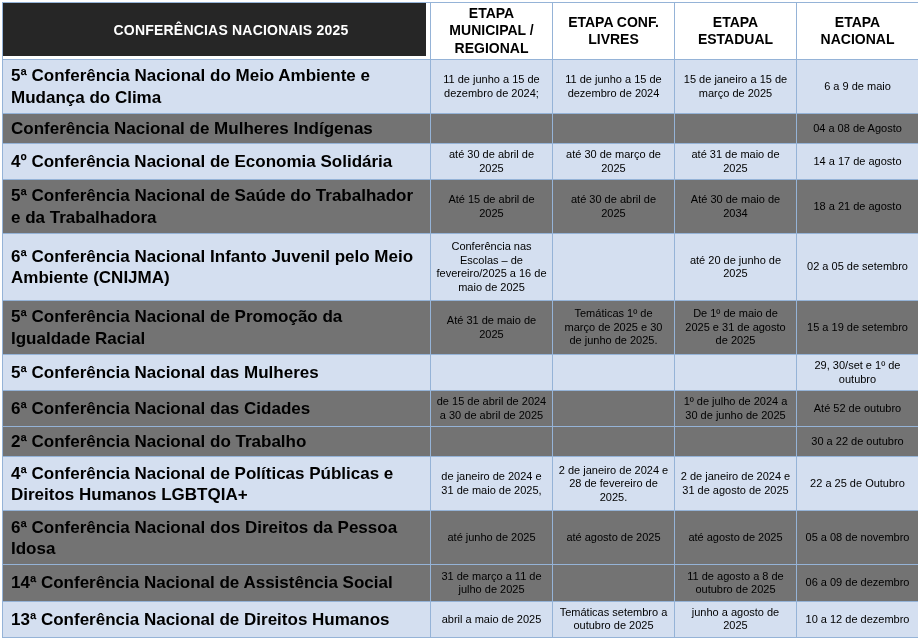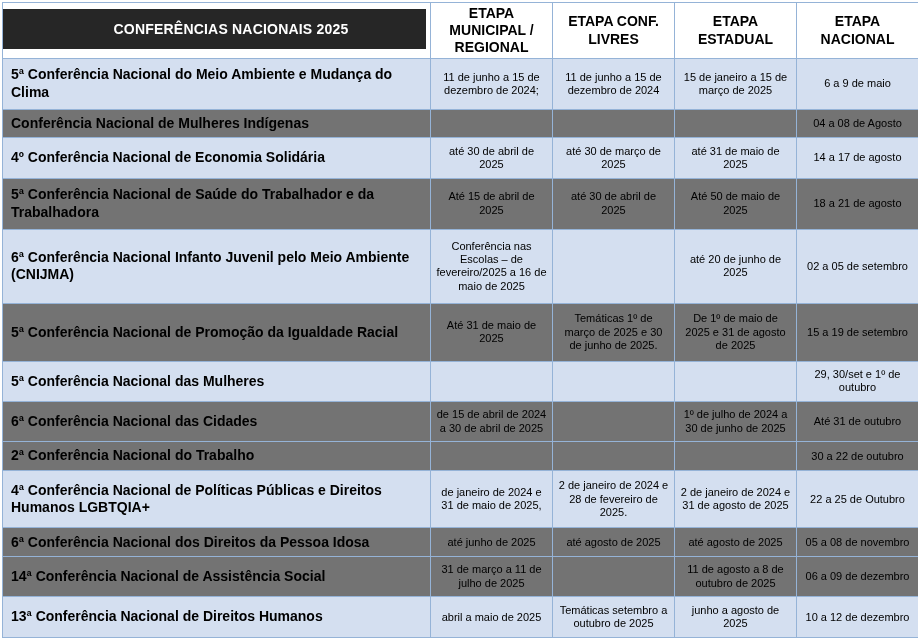--- a/index.html
+++ b/index.html
@@ -36,21 +36,21 @@
   th.title-cell {
     background: #ffffff;
     padding: 0;
     height: 56px;
     border-right: 1px solid #95b3d7;
   }
   .black-box {
     background: #262626;
     color: #ffffff;
     margin: 0 4px 3px 0;
-    height: 40px;
+    height: 53px;
     display: flex;
     align-items: center;
     justify-content: center;
     font-size: 14px;
     font-weight: bold;
     letter-spacing: .2px;
     padding-left: 33px;
   }
   th.etapa-head {
     background: #ffffff;
@@ -58,21 +58,21 @@
     font-weight: bold;
     text-align: center;
     line-height: 1.22;
     padding: 1px 6px;
   }
 
   
   .conf-table td.name-cell {
     text-align: left;
     font-weight: bold;
-    font-size: 14px;
+    font-size: 17px;
     line-height: 1.25;
     padding: 2px 6px 2px 8px;
   }
   .conf-table td.etapa-cell {
     text-align: center;
     font-size: 11px;
     line-height: 1.22;
     padding: 2px 5px;
   }
   tr.row-blue td { background: #d4dff0; }
@@ -120,21 +120,21 @@
           <td class="name-cell">4º Conferência Nacional de Economia Solidária</td>
           <td class="etapa-cell">até 30 de abril de 2025</td>
           <td class="etapa-cell">até 30 de março de 2025</td>
           <td class="etapa-cell">até 31 de maio de 2025</td>
           <td class="etapa-cell">14 a 17 de agosto</td>
         </tr>
         <tr class="row-white">
           <td class="name-cell">5ª Conferência Nacional de Saúde do Trabalhador e da Trabalhadora</td>
           <td class="etapa-cell">Até 15 de abril de 2025</td>
           <td class="etapa-cell">até 30 de abril de 2025</td>
-          <td class="etapa-cell">Até 50 de maio de 2025</td>
+          <td class="etapa-cell">Até 30 de maio de 2034</td>
           <td class="etapa-cell">18 a 21 de agosto</td>
         </tr>
         <tr class="row-blue">
           <td class="name-cell">6ª Conferência Nacional Infanto Juvenil pelo Meio Ambiente (CNIJMA)</td>
           <td class="etapa-cell">Conferência nas Escolas – de fevereiro/2025 a 16 de maio de 2025</td>
           <td class="etapa-cell"></td>
           <td class="etapa-cell">até 20 de junho de 2025</td>
           <td class="etapa-cell">02 a 05 de setembro</td>
         </tr>
         <tr class="row-white">
@@ -149,21 +149,21 @@
           <td class="etapa-cell"></td>
           <td class="etapa-cell"></td>
           <td class="etapa-cell"></td>
           <td class="etapa-cell">29, 30/set e 1º de outubro</td>
         </tr>
         <tr class="row-white">
           <td class="name-cell">6ª Conferência Nacional das Cidades</td>
           <td class="etapa-cell">de 15 de abril de 2024 a 30 de abril de 2025</td>
           <td class="etapa-cell"></td>
           <td class="etapa-cell">1º de julho de 2024 a 30 de junho de 2025</td>
-          <td class="etapa-cell">Até 31 de outubro</td>
+          <td class="etapa-cell">Até 52 de outubro</td>
         </tr>
         <tr class="row-white">
           <td class="name-cell">2ª Conferência Nacional do Trabalho</td>
           <td class="etapa-cell"></td>
           <td class="etapa-cell"></td>
           <td class="etapa-cell"></td>
           <td class="etapa-cell">30 a 22 de outubro</td>
         </tr>
         <tr class="row-blue">
           <td class="name-cell">4ª Conferência Nacional de Políticas Públicas e Direitos Humanos LGBTQIA+</td>

